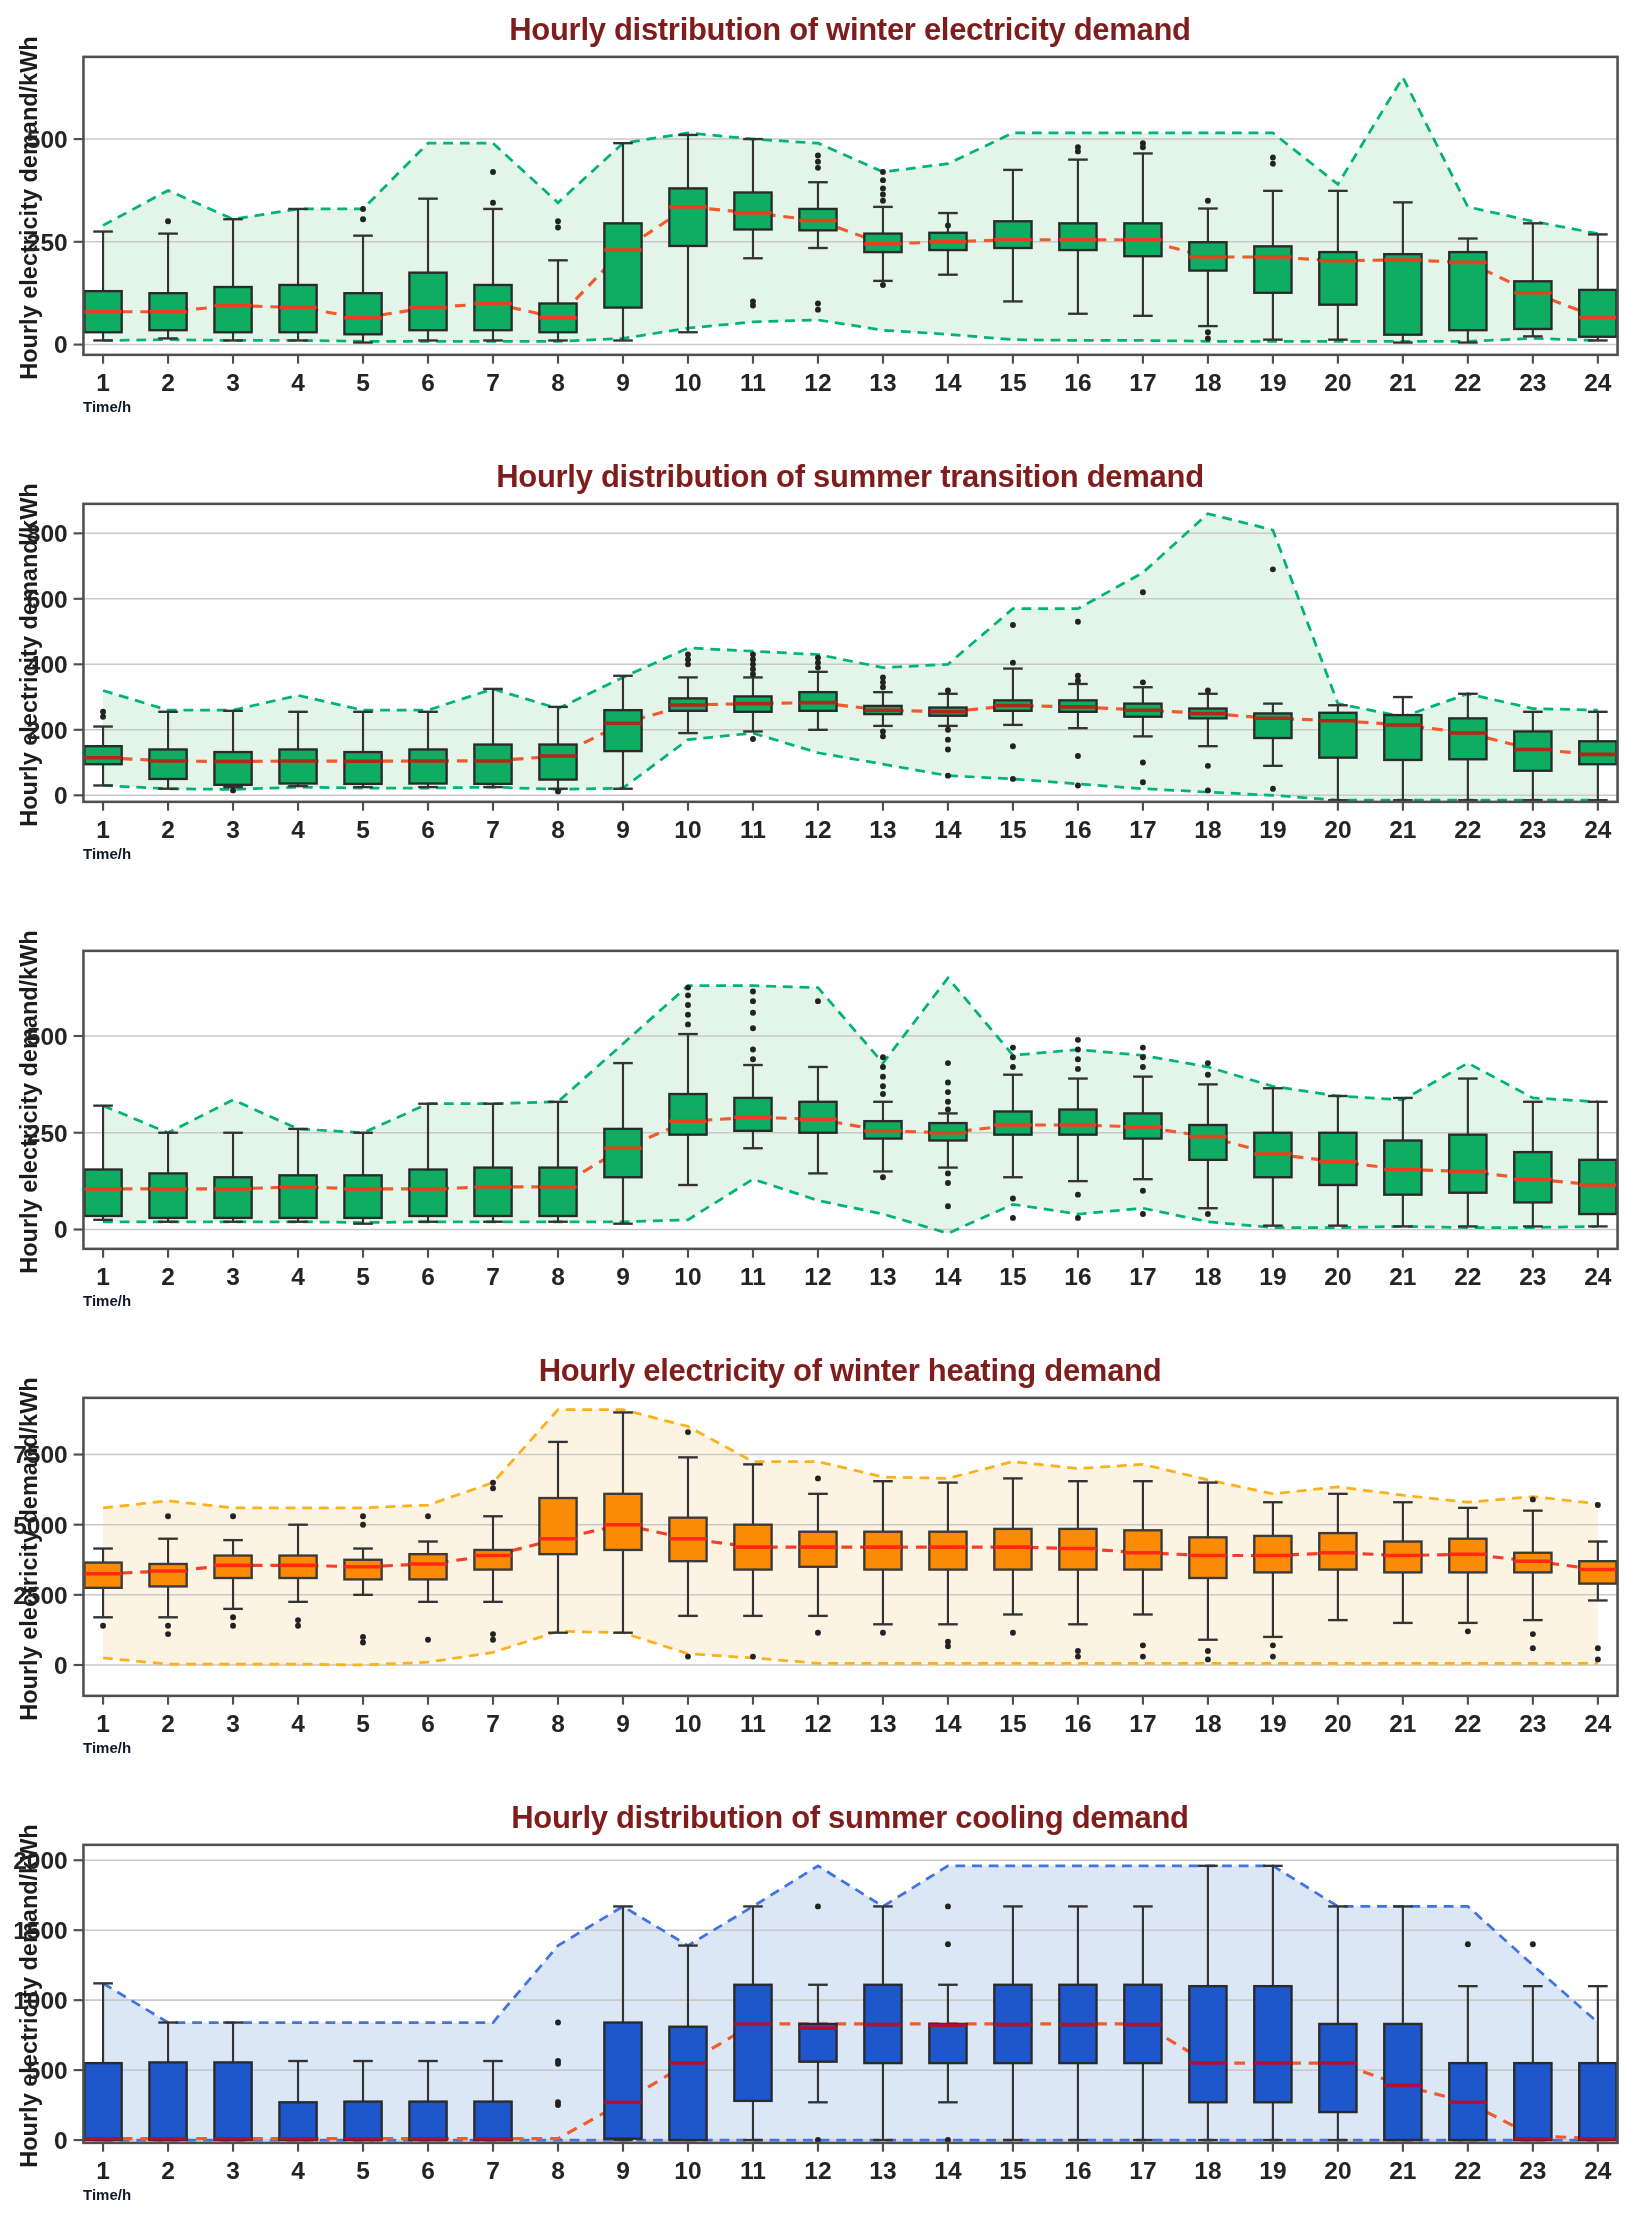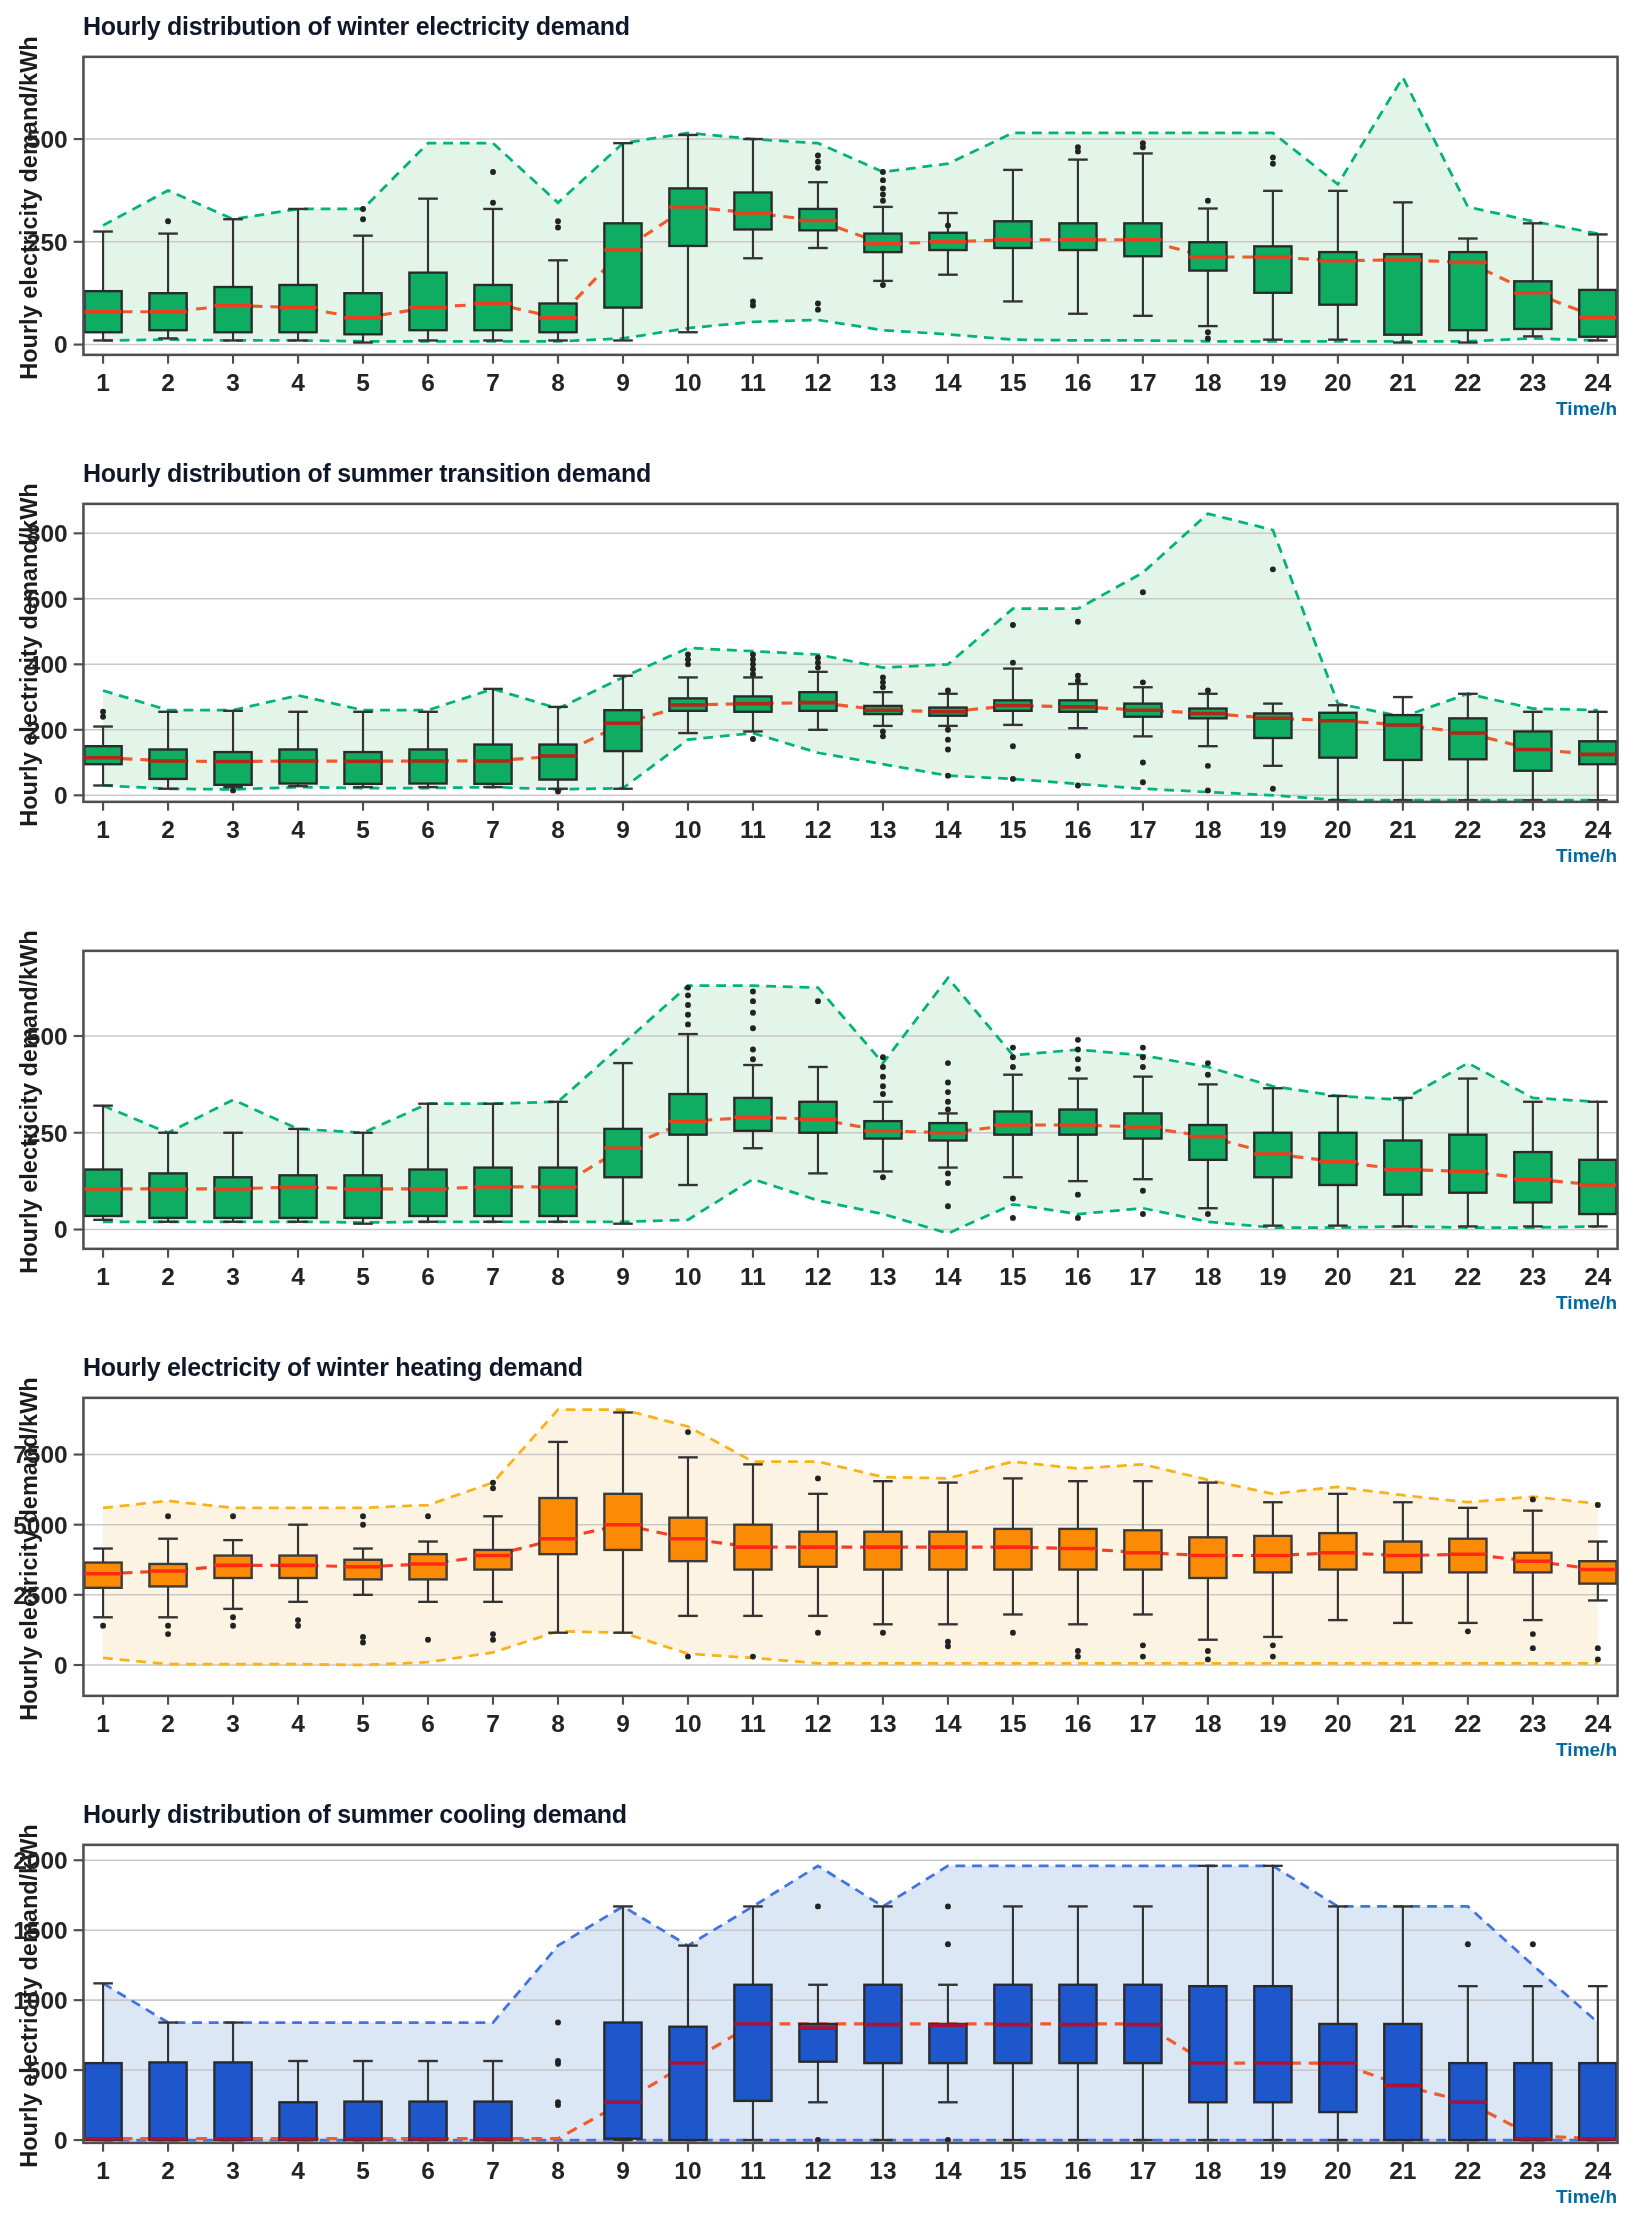--- a/index.html
+++ b/index.html
@@ -1,23 +1,23 @@
 <!DOCTYPE html>
 <html><head>
 <meta charset="utf-8">
 <style>
   html,body{margin:0;padding:0;background:#ffffff;}
   body{width:1652px;font-family:"Liberation Sans", sans-serif;}
   .chart-block{position:relative;width:1652px;height:447px;background:#ffffff;overflow:hidden;}
-  .chart-title{position:absolute;top:11.8px;left:83px;width:1534px;
-    font-size:25px;font-weight:bold;color:#0f172a;letter-spacing:-0.3px;}
+  .chart-title{position:absolute;top:11.8px;left:83px;width:1534px;text-align:center;
+    font-size:31px;font-weight:bold;color:#7f1d1d;letter-spacing:-0.3px;}
   .ylabel{position:absolute;left:29px;top:208px;transform:translate(-50%,-50%) rotate(-90deg);
     white-space:nowrap;font-size:23.5px;font-weight:bold;color:#1c1c1c;}
-  .xlabel{position:absolute;top:398px;left:83px;width:1534px;text-align:right;
-    font-size:19px;font-weight:bold;color:#0369a1;}
+  .xlabel{position:absolute;top:398px;left:83px;width:1534px;text-align:left;
+    font-size:15px;font-weight:bold;color:#0f172a;}
   svg.plot{position:absolute;left:0;top:0;}
   svg.plot text.tick{font-family:"Liberation Sans",sans-serif;font-size:25px;font-weight:bold;fill:#242424;}
 </style>
 </head>
 <body>
 
 <div class="chart-block">
   <div class="chart-title">Hourly distribution of winter electricity demand</div>
   <div class="ylabel">Hourly electricity demand/kWh</div>
   <svg class="plot" width="1652" height="447" viewBox="0 0 1685 456">

